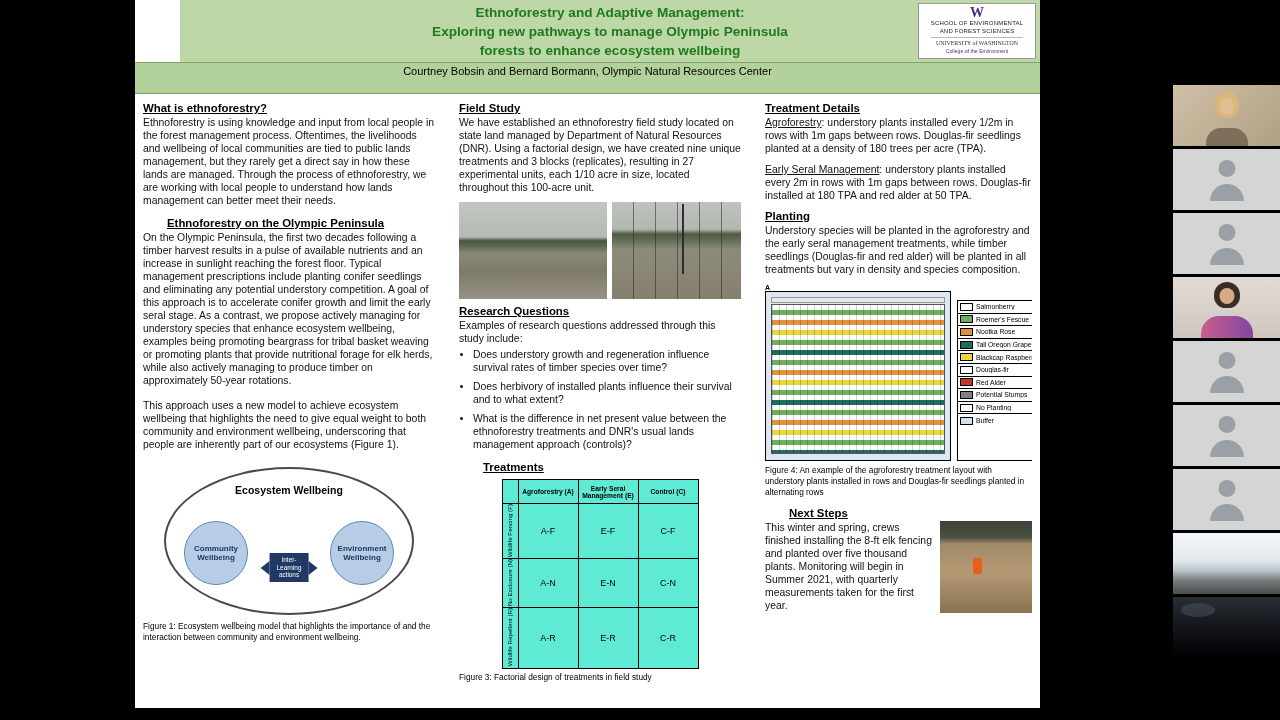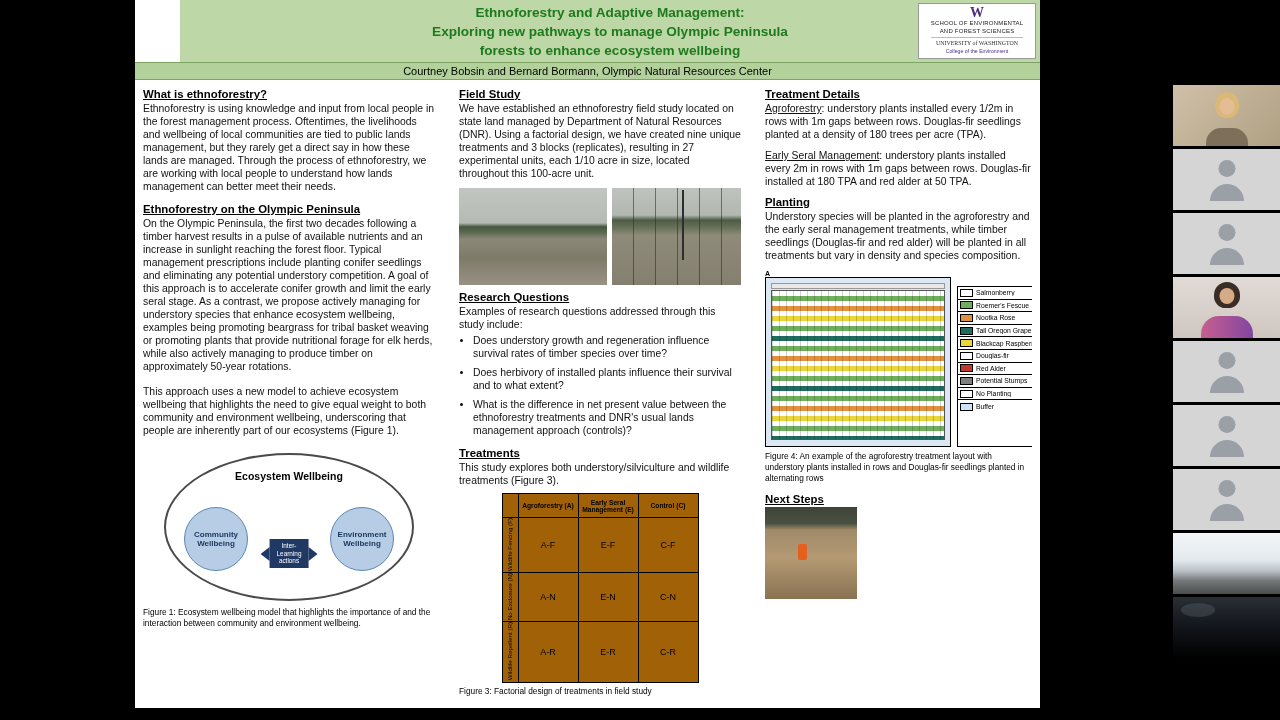--- a/index.html
+++ b/index.html
@@ -9,30 +9,30 @@
   
   .poster { position:absolute; left:135px; top:0; width:905px; height:708px; background:#fff; overflow:hidden; }
   .poster-header { position:relative; height:62px; background:#bdd7a6; padding-top:4px;margin-left:45px; }
   .title-line { text-align:center; color:#1e7a1e; font-weight:bold; font-size:13.6px; line-height:1.38; }
   .logo-box { position:absolute; right:4px; top:3px; width:118px; height:56px; background:#fff; border:1px solid #999; text-align:center; padding-top:2px; overflow:hidden; }
   .logo-w { font-family:"Liberation Serif", serif; font-weight:bold; color:#4b2e83; font-size:14px; line-height:1; }
   .logo-l1,.logo-l2 { font-size:6px; color:#222; letter-spacing:.2px; line-height:1.25; }
   .logo-rule { width:80%; height:1px; background:#bbb; margin:2px auto; }
   .logo-l3 { font-family:"Liberation Serif", serif; font-size:5.9px; color:#333; line-height:1.3; }
   .logo-l4 { font-size:5.2px; color:#4b2e83; line-height:1.3; }
-  .byline-bar { height:18px; line-height:17px; background:#b3d19b; border-top:1px solid #7ea465; border-bottom:1px solid #7ea465; text-align:center; font-size:11px; color:#000; }
+  .byline-bar { height:32px; line-height:17px; background:#b3d19b; border-top:1px solid #7ea465; border-bottom:1px solid #7ea465; text-align:center; font-size:11px; color:#000; }
 
   .poster-body { display:flex; padding:8px 8px 0 8px; gap:24px; height:628px; }
   .col { overflow:hidden; }
   .col1 { flex:0 0 292px; }
   .col2 { flex:0 0 282px; }
   .col3 { flex:1; }
 
   .h { font-size:11.4px; font-weight:bold; text-decoration:underline; color:#000; margin:0 0 2px 0; }
-  .h.mt { margin-top:10px; }
+  .h.mt { margin-top:10px;margin-left:24px; }
   .para { font-size:10.4px; line-height:1.25; color:#111; }
   .para.mt { margin-top:12px; }
   .u { text-decoration:underline; }
   .td-para { margin-bottom:8px; }
 
   
   .fig1 { position:relative; width:250px; height:148px; border:2px solid #4a4a4a; border-radius:50%; margin:16px auto 6px auto; background:#fff; }
   .fig1-title { position:absolute; top:15px; width:100%; text-align:center; font-size:10.5px; font-weight:bold; color:#000; }
   .fig1-circle { position:absolute; top:52px; width:64px; height:64px; border-radius:50%; background:#b7cde6; border:1.5px solid #5b87b5; display:flex; align-items:center; justify-content:center; text-align:center; font-size:8px; font-weight:bold; color:#17365d; padding:5px; }
   .fig1-circle.left { left:18px; }
@@ -46,21 +46,21 @@
   
   .photo-row { display:flex; gap:5px; height:97px; margin:8px 0 6px 0; }
   .photo { height:100%; }
   .photo1 { flex:1.15; background:linear-gradient(180deg,#c2c6c2 0%,#b5bab3 36%,#47563f 40%,#5d6a52 46%,#8c8878 53%,#7e7a68 72%,#989284 100%); }
   .photo2 { flex:1; position:relative; background:linear-gradient(180deg,#bfc3bf 0%,#b2b7b0 28%,#4e5c46 33%,#687258 41%,#8f8b7b 49%,#847f6e 100%); }
   .photo2::before { content:""; position:absolute; inset:0; background:repeating-linear-gradient(90deg,transparent 0 21px,rgba(40,40,40,.55) 21px 22px); }
   .photo2::after { content:""; position:absolute; left:54%; top:2%; width:2px; height:72%; background:#2e2e2e; }
 
   
   .fig3 { border-collapse:collapse; margin:6px auto 3px auto; table-layout:fixed; }
-  .fig3 th,.fig3 td { border:1px solid #000; background:#a16207; }
+  .fig3 th,.fig3 td { border:1px solid #000; background:#5eead4; }
   .fig3 .corner { width:16px; height:24px; }
   .fig3 .chead { width:60px; height:24px; font-size:6.7px; font-weight:bold; text-align:center; vertical-align:middle; padding:1px; }
   .fig3 .rhead { width:16px; font-size:6.2px; font-weight:normal; text-align:center; vertical-align:middle; }
   .fig3 .rhead span { writing-mode:vertical-rl; transform:rotate(180deg); display:inline-block; line-height:1.05; }
   .fig3 .cell { height:42px; text-align:center; vertical-align:middle; font-size:9px; color:#000; }
 
   
   .fig4-wrap { display:flex; gap:6px; margin:8px 0 4px 0; }
   .fig4-block-label { font-size:7px; font-weight:bold; }
   .fig4-grid { width:186px; height:170px; border:1px solid #000; background:#dbe8f4; padding:5px; }
@@ -164,21 +164,20 @@
 
         <div class="h">Research Questions</div>
         <p class="para">Examples of research questions addressed through this study include:</p>
         <ul class="rq">
           <li>Does understory growth and regeneration influence survival rates of timber species over time?</li>
           <li>Does herbivory of installed plants influence their survival and to what extent?</li>
           <li>What is the difference in net present value between the ethnoforestry treatments and DNR's usual lands management approach (controls)?</li>
         </ul>
 
         <div class="h mt">Treatments</div>
-        <p class="para">This study explores both understory/silviculture and wildlife treatments (Figure 3).</p>
 
         <table class="fig3">
           <tbody>
               <tr>
             <td class="corner"></td>
             <th class="chead">Agroforestry (A)</th>
             <th class="chead">Early Seral Management (E)</th>
             <th class="chead">Control (C)</th>
           </tr>
           <tr>
@@ -261,20 +260,21 @@
             <div class="legend-row">
                 <span class="legend-swatch" style="background-color: rgb(207, 226, 243);"></span>
                 <span class="legend-label">Buffer</span>
               </div>
           </div>
         </div>
         <div class="fig-caption">Figure 4: An example of the agroforestry treatment layout with understory plants installed in rows and Douglas-fir seedlings planted in alternating rows</div>
 
         <div class="h mt">Next Steps</div>
         <div class="next-row">
+          <p class="para next-text">This winter and spring, crews finished installing the 8-ft elk fencing and planted over five thousand plants. Monitoring will begin in Summer 2021, with quarterly measurements taken for the first year.</p>
           <div class="photo3"></div>
         </div>
       </div>
 
     </div>
   </div>
 
   <div class="participants">
     <div class="tile cam1">
       <div class="cam-figure">

